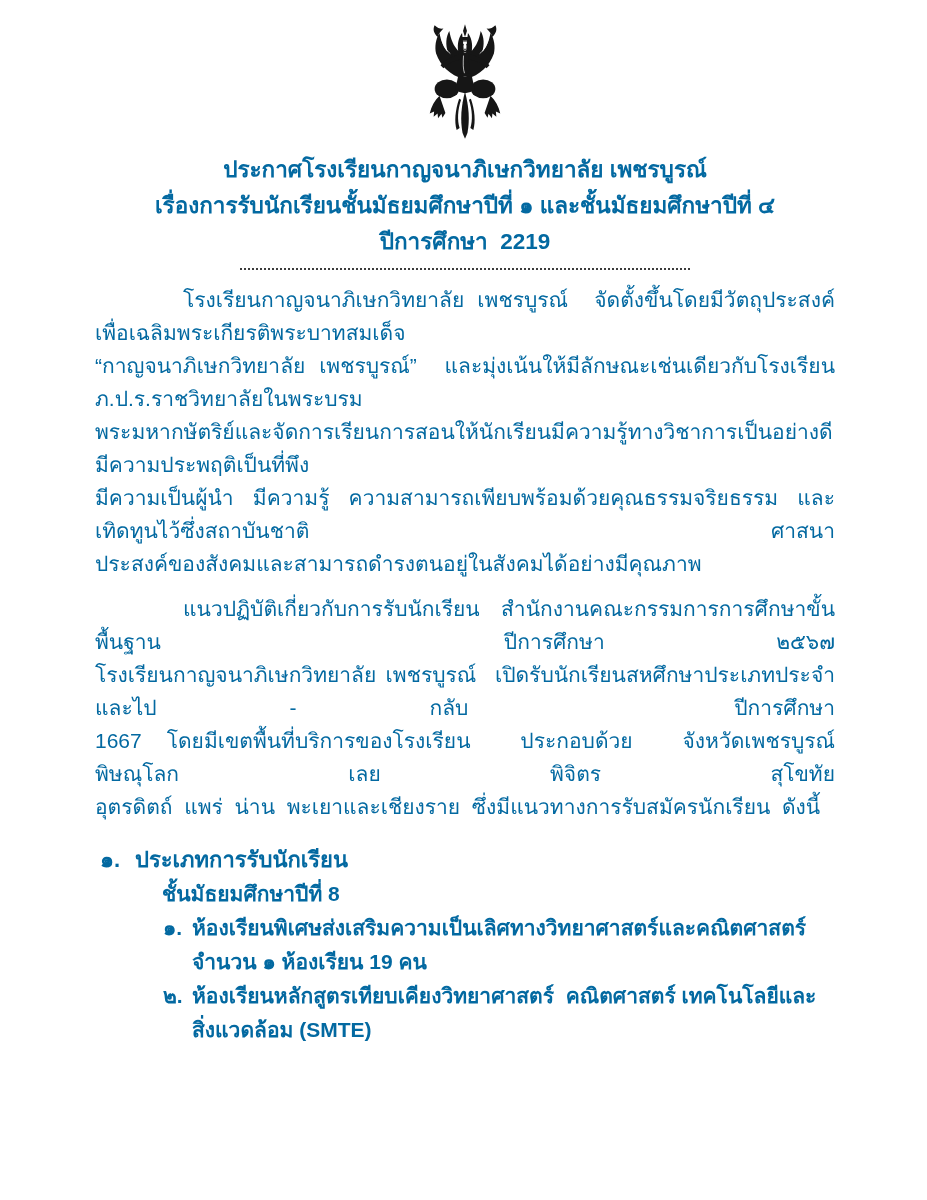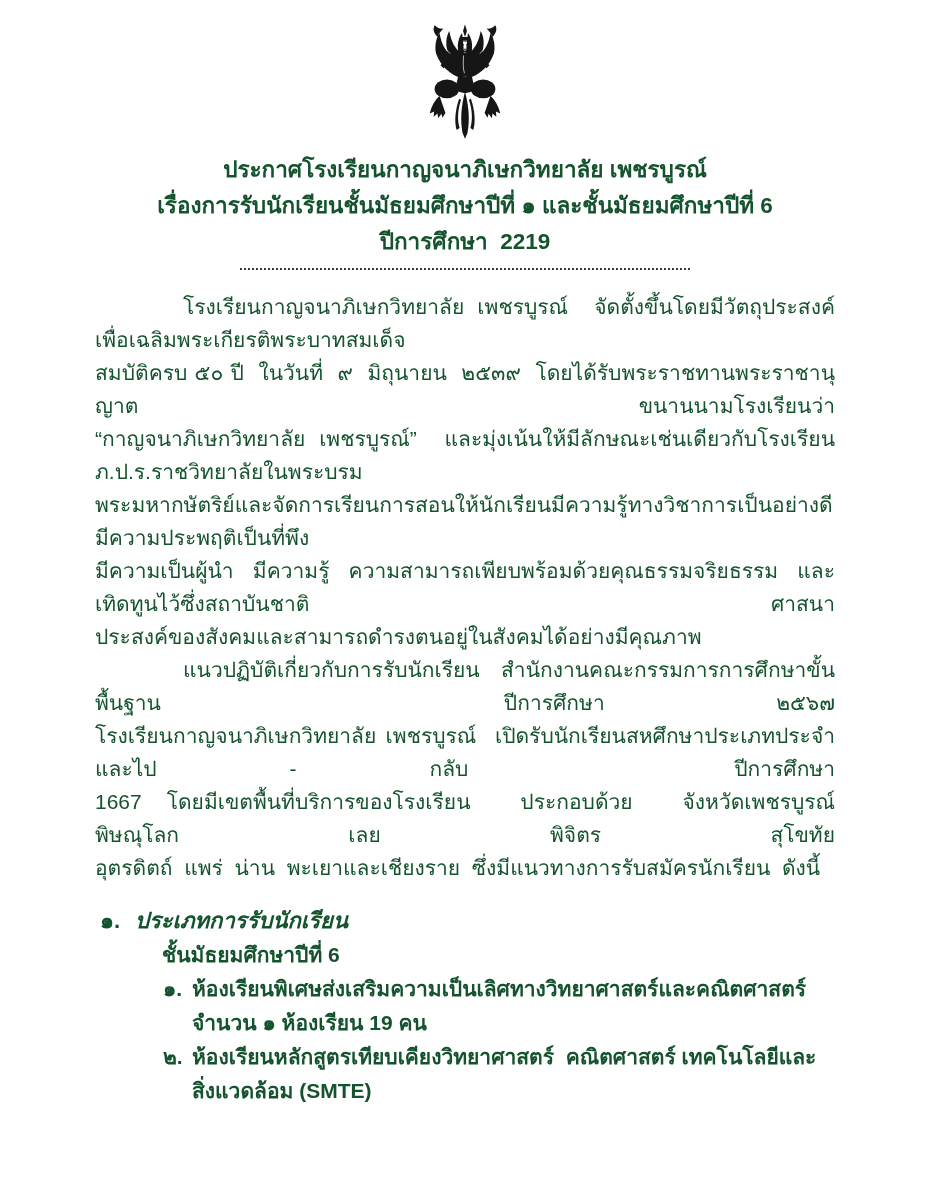--- a/index.html
+++ b/index.html
@@ -1,40 +1,40 @@
 <!DOCTYPE html>
 <html lang="th"><head>
 <meta charset="utf-8">
 <style>
   html,body{margin:0;padding:0;background:#ffffff;}
   .page{
     width:927px;height:1200px;box-sizing:border-box;position:relative;
-    background:#ffffff;color:#14532d;overflow:hidden;
+    background:#ffffff;color:#0369a1;overflow:hidden;
     padding:24px 92px 0 95px;
     font-family:"Liberation Sans","DejaVu Sans",sans-serif;
     font-size:21px;
   }
   .emblem{ text-align:center; height:122px; margin-bottom:6px;}
   .emblem svg{display:inline-block;}
   .title-block{margin-top:4px;}
   .title-line{
     text-align:center;font-weight:700;font-size:22.5px;line-height:36px;
     white-space:pre-wrap;
   }
   .dotted-rule{
     width:450px;height:0;margin:8px auto 0 auto;
     border-bottom:2.5px dotted #3c3c3c;
   }
-  .para{margin-top:20px;}
+  .para{margin-top:13px;}
   .doc-line{line-height:33px;white-space:pre-wrap;}
   .j{text-align:justify;text-align-last:justify;}
   .indent{text-indent:88px;}
   .sec-heading{display:flex;margin-top:20px;font-weight:700;font-size:22px;line-height:34px;}
   .sec-num{flex:none;margin-left:5px;width:35px;white-space:pre-wrap;}
-  .sec-text{white-space:pre-wrap;font-style:italic;}
+  .sec-text{white-space:pre-wrap;}
   .sub-heading{padding-left:67px;font-weight:700;line-height:34px;white-space:pre-wrap;}
   .num-item{display:flex;font-weight:700;line-height:34px;}
   .num-item .num{flex:none;margin-left:68px;width:29px;white-space:pre-wrap;}
   .num-item .itext{flex:1;white-space:pre-wrap;}
 </style>
 </head>
 <body>
 
 <div class="page">
 
@@ -79,49 +79,48 @@
           <path d="M52 30 C56 44 62 54 70 60"></path>
           <path d="M148 30 C144 44 138 54 130 60"></path>
           <path d="M97 64 C96 80 96 92 99 100"></path>
         </g>
       </g>
     </svg>
   </div>
 
   <div class="title-block">
     <div class="title-line">ประกาศโรงเรียนกาญจนาภิเษกวิทยาลัย เพชรบูรณ์</div>
-    <div class="title-line">เรื่องการรับนักเรียนชั้นมัธยมศึกษาปีที่ ๑ และชั้นมัธยมศึกษาปีที่ 6</div>
+    <div class="title-line">เรื่องการรับนักเรียนชั้นมัธยมศึกษาปีที่ ๑ และชั้นมัธยมศึกษาปีที่ ๔</div>
     <div class="title-line">ปีการศึกษา  2219</div>
   </div>
 
   <div class="dotted-rule"></div>
 
   <div class="para">
     <div class="doc-line j indent">โรงเรียนกาญจนาภิเษกวิทยาลัย เพชรบูรณ์  จัดตั้งขึ้นโดยมีวัตถุประสงค์เพื่อเฉลิมพระเกียรติพระบาทสมเด็จ</div>
-    <div class="doc-line j">สมบัติครบ ๕๐ ปี  ในวันที่  ๙  มิถุนายน  ๒๕๓๙  โดยได้รับพระราชทานพระราชานุญาต  ขนานนามโรงเรียนว่า</div>
     <div class="doc-line j">“กาญจนาภิเษกวิทยาลัย เพชรบูรณ์”  และมุ่งเน้นให้มีลักษณะเช่นเดียวกับโรงเรียน ภ.ป.ร.ราชวิทยาลัยในพระบรม</div>
     <div class="doc-line j">พระมหากษัตริย์และจัดการเรียนการสอนให้นักเรียนมีความรู้ทางวิชาการเป็นอย่างดี  มีความประพฤติเป็นที่พึง</div>
     <div class="doc-line j">มีความเป็นผู้นำ  มีความรู้  ความสามารถเพียบพร้อมด้วยคุณธรรมจริยธรรม  และเทิดทูนไว้ซึ่งสถาบันชาติ  ศาสนา</div>
     <div class="doc-line">ประสงค์ของสังคมและสามารถดำรงตนอยู่ในสังคมได้อย่างมีคุณภาพ</div>
   </div>
 
-  <div class="para" style="margin-top:0">
+  <div class="para" style="margin-top:12px">
     <div class="doc-line j indent">แนวปฏิบัติเกี่ยวกับการรับนักเรียน  สำนักงานคณะกรรมการการศึกษาขั้นพื้นฐาน  ปีการศึกษา ๒๕๖๗</div>
     <div class="doc-line j">โรงเรียนกาญจนาภิเษกวิทยาลัย เพชรบูรณ์  เปิดรับนักเรียนสหศึกษาประเภทประจำและไป - กลับ  ปีการศึกษา</div>
     <div class="doc-line j">1667 โดยมีเขตพื้นที่บริการของโรงเรียน  ประกอบด้วย  จังหวัดเพชรบูรณ์  พิษณุโลก  เลย  พิจิตร  สุโขทัย</div>
     <div class="doc-line">อุตรดิตถ์  แพร่  น่าน  พะเยาและเชียงราย  ซึ่งมีแนวทางการรับสมัครนักเรียน  ดังนี้</div>
   </div>
 
   <div class="sec-heading">
     <span class="sec-num">๑.</span>
     <span class="sec-text">ประเภทการรับนักเรียน</span>
   </div>
 
   <div>
-    <div class="sub-heading">ชั้นมัธยมศึกษาปีที่ 6</div>
+    <div class="sub-heading">ชั้นมัธยมศึกษาปีที่ 8</div>
     <div class="num-item">
       <span class="num">๑.</span>
       <span class="itext">ห้องเรียนพิเศษส่งเสริมความเป็นเลิศทางวิทยาศาสตร์และคณิตศาสตร์  จำนวน ๑ ห้องเรียน 19 คน</span>
     </div>
     <div class="num-item">
       <span class="num">๒.</span>
       <span class="itext">ห้องเรียนหลักสูตรเทียบเคียงวิทยาศาสตร์  คณิตศาสตร์ เทคโนโลยีและสิ่งแวดล้อม (SMTE)</span>
     </div>
 
   </div>

